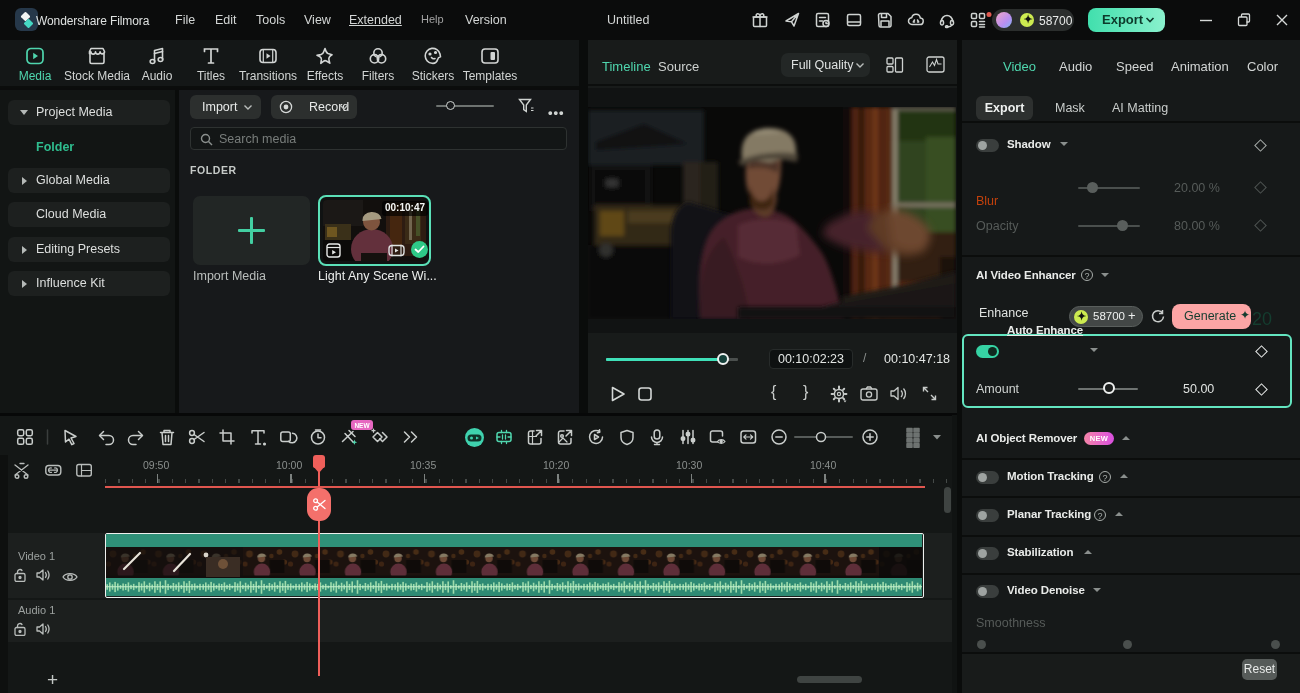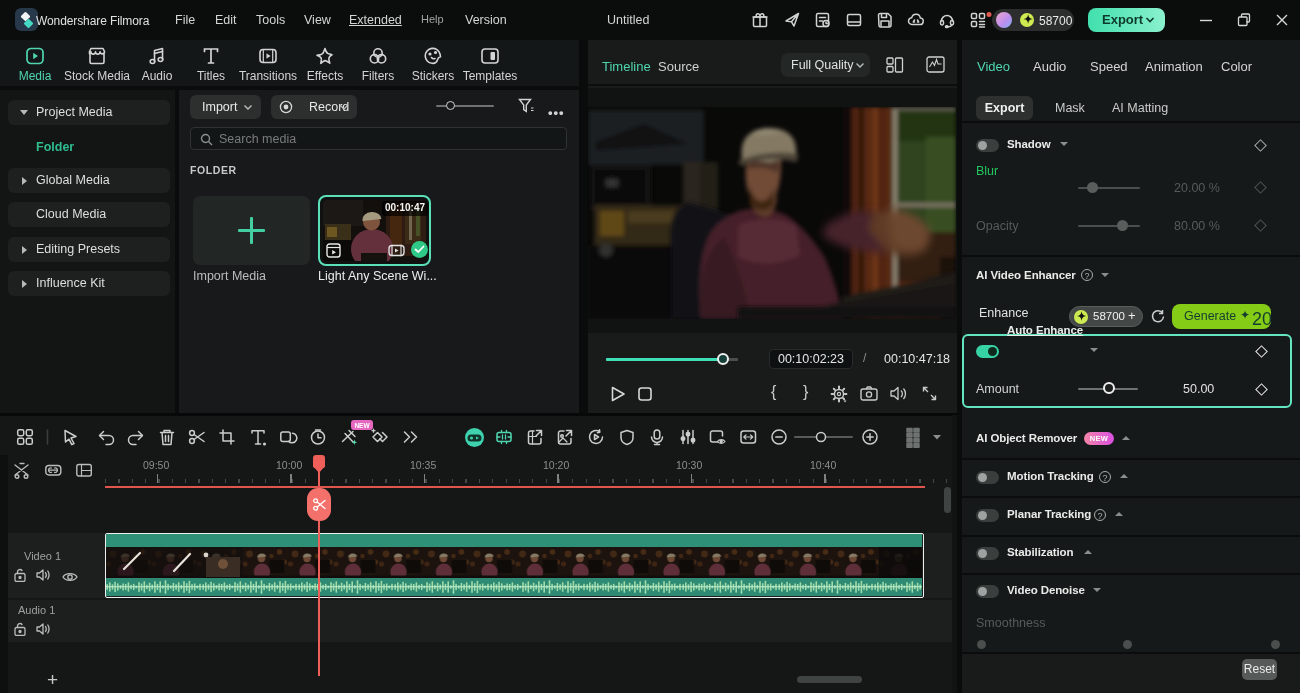--- a/index.html
+++ b/index.html
@@ -441,21 +441,21 @@
         <path d="M12 5.5 a4.5 4.5 0 0 1 0 6.5 M14.5 3.5 a8 8 0 0 1 0 10.5" stroke="#c7cbc9" stroke-width="1.3" fill="none"></path>
       </svg>
     <svg class="abs" style="left:921px;top:385px;" width="17" height="17">
         <path d="M2.5 6.5 V2.5 H6.5 M10.5 14.5 h4 v-4 M2.5 2.5 L7 7 M14.5 14.5 L10 10" stroke="#c7cbc9" stroke-width="1.4" fill="none"></path>
       </svg>
   </div>
 
   <div class="abs" style="left:962px;top:40px;width:338px;height:653px;background:#161919;"></div>
   <div id="rightpanel">
     <style>
-      .rtab { position:absolute; top:59px; font-size:13px; color:#d2d5d4; }
+      .rtab { position:absolute; top:59px; font-size:13px; color:#d2d5d4;margin-left:26px; }
       .diam { position:absolute; width:9px; height:9px; border:1.5px solid #a7aca9; transform:rotate(45deg); }
       .tgl { position:absolute; width:23px; height:13px; border-radius:7px; background:#3a3e3d; }
       .tgl .knob { position:absolute; left:2px; top:2px; width:9px; height:9px; border-radius:50%; background:#9ea3a1; }
       .divl { position:absolute; left:962px; width:338px; height:1.5px; background:#0b0d0c; }
       .rlbl { position:absolute; font-size:12.5px; }
       .rbold { position:absolute; font-size:11.5px; font-weight:bold; letter-spacing:-0.1px; color:#e9ebe9; white-space:nowrap; }
       .sldtrack { position:absolute; height:2px; background:#4a4f4d; border-radius:1px; }
       .caret-d { position:absolute; width:0;height:0;border-top:4.5px solid #8a8f8d;border-left:4px solid transparent;border-right:4px solid transparent; }
       .caret-u { position:absolute; width:0;height:0;border-bottom:4.5px solid #8a8f8d;border-left:4px solid transparent;border-right:4px solid transparent; }
       .qm { position:absolute; width:12px; height:12px; border:1.2px solid #a7aca9; border-radius:50%; color:#a7aca9; font-size:9px; text-align:center; line-height:12px; }
@@ -471,21 +471,21 @@
     <div class="abs" style="left:1112px;top:101px;font-size:12.5px;color:#c9cdcb;">AI Matting</div>
     <div class="divl" style="top:121px;"></div>
 
     <div class="tgl" style="left:976px;top:139px;">
         <div class="knob"></div>
       </div>
     <div class="rbold" style="left:1007px;top:138px;">Shadow</div>
     <div class="caret-d" style="left:1060px;top:142px;"></div>
     <div class="diam" style="left:1256px;top:141px;"></div>
 
-    <div class="rlbl" style="left:976px;top:164px;color:#22c55e;">Blur</div>
+    <div class="rlbl" style="left:976px;top:194px;color:#c2410c;">Blur</div>
     <div class="sldtrack" style="left:1078px;top:187px;width:62px;"></div>
     <div class="abs" style="left:1087px;top:182px;width:11px;height:11px;border-radius:50%;background:#595e5c;"></div>
     <div class="rlbl" style="left:1174px;top:181px;color:#565b59;">20.00 %</div>
     <div class="diam" style="left:1256px;top:183px;border-color:#4e5351;"></div>
 
     <div class="rlbl" style="left:976px;top:219px;color:#565b59;">Opacity</div>
     <div class="sldtrack" style="left:1078px;top:225px;width:62px;"></div>
     <div class="abs" style="left:1117px;top:220px;width:11px;height:11px;border-radius:50%;background:#595e5c;"></div>
     <div class="rlbl" style="left:1174px;top:219px;color:#565b59;">80.00 %</div>
     <div class="diam" style="left:1256px;top:221px;border-color:#4e5351;"></div>
@@ -498,21 +498,21 @@
     <div class="rlbl" style="left:979px;top:306px;color:#dfe2e0;">Enhance</div>
     <div class="abs" style="left:1069px;top:306px;width:74px;height:21px;background:#434746;border:1px solid #5a5f5d;border-radius:11px;">
       <div class="abs" style="left:4px;top:2.5px;width:14px;height:14px;border-radius:50%;background:#cdeb50;"></div>
       <div class="abs" style="left:7px;top:2.5px;font-size:11px;color:#111;font-weight:bold;">✦</div>
       <div class="abs" style="left:23px;top:3px;font-size:11.5px;color:#eef0ef;">58700</div>
       <div class="abs" style="left:58px;top:1px;font-size:13px;color:#eef0ef;">+</div>
     </div>
     <svg class="abs" style="left:1150px;top:309px;" width="15" height="15">
         <path d="M12.5 4 a5.5 5.5 0 1 0 1 3.5 M12.5 1 v3.5 h-3.5" stroke="#c9cdcb" stroke-width="1.5" fill="none"></path>
       </svg>
-    <div class="abs" style="left:1172px;top:304px;width:99px;height:25px;background:#84cc16;border-radius:8px;">
+    <div class="abs" style="left:1172px;top:304px;width:79px;height:25px;background:#fca5a5;border-radius:8px;">
       <span class="abs" style="left:12px;top:5px;font-size:12.5px;color:#143d2f;">Generate</span>
       <span class="abs" style="left:68px;top:4px;font-size:12px;color:#143d2f;">✦</span>
       <span class="abs" style="left:80px;top:5px;font-size:18px;color:#143d2f;">20</span>
     </div>
 
     <div class="abs" style="left:962px;top:334px;width:330px;height:74px;border:2.5px solid #63e5c0;border-radius:6px;"></div>
 
     <div class="tgl" style="left:976px;top:345px;background:#36d3a4;">
         <div class="knob" style="left:11.5px;background:#10291f;"></div>
       </div>
@@ -758,21 +758,21 @@
         <span class="abs" style="left:543px;">10:20</span>
         <span class="abs" style="left:676px;">10:30</span>
         <span class="abs" style="left:810px;">10:40</span>
     </div>
 
     <div class="abs" style="left:105px;top:479px;width:845px;height:4px;background:repeating-linear-gradient(90deg,#454a48 0 1.2px,transparent 1.2px 13.35px);"></div>
     <div class="abs" style="left:156.5px;top:474px;width:770px;height:9px;background:repeating-linear-gradient(90deg,#7d8280 0 1.4px,transparent 1.4px 133.5px);"></div>
 
     <div class="abs" style="left:8px;top:533px;width:944px;height:65px;background:#1c1f1e;"></div>
     <div class="abs" style="left:8px;top:600px;width:944px;height:42px;background:#1c1f1e;"></div>
-    <div class="abs" style="left:24px;top:550px;font-size:11px;color:#9ca19f;text-align:center;">Video 1</div>
+    <div class="abs" style="left:18px;top:550px;font-size:11px;color:#9ca19f;text-align:center;">Video 1</div>
     <svg class="abs" style="left:14px;top:568px;" width="64" height="14">
       <g stroke="#b9bdbb" fill="none" stroke-width="1.3" stroke-linecap="round" stroke-linejoin="round">
         <g>
             <rect x="1" y="5.5" width="10" height="8" rx="1.5"></rect>
             <path d="M3.5 5.5 V4 a2.5 2.5 0 0 1 4.5 -1.5"></path>
             <circle cx="6" cy="9.5" r="1" fill="#b9bdbb"></circle>
           </g>
         <g transform="translate(22,0)">
             <path d="M1 5 h2.5 L7 2 v10 L3.5 9 H1 Z"></path>
             <path d="M9.5 4.5 a4.5 4.5 0 0 1 0 5 M11.8 3 a7.5 7.5 0 0 1 0 8"></path>

